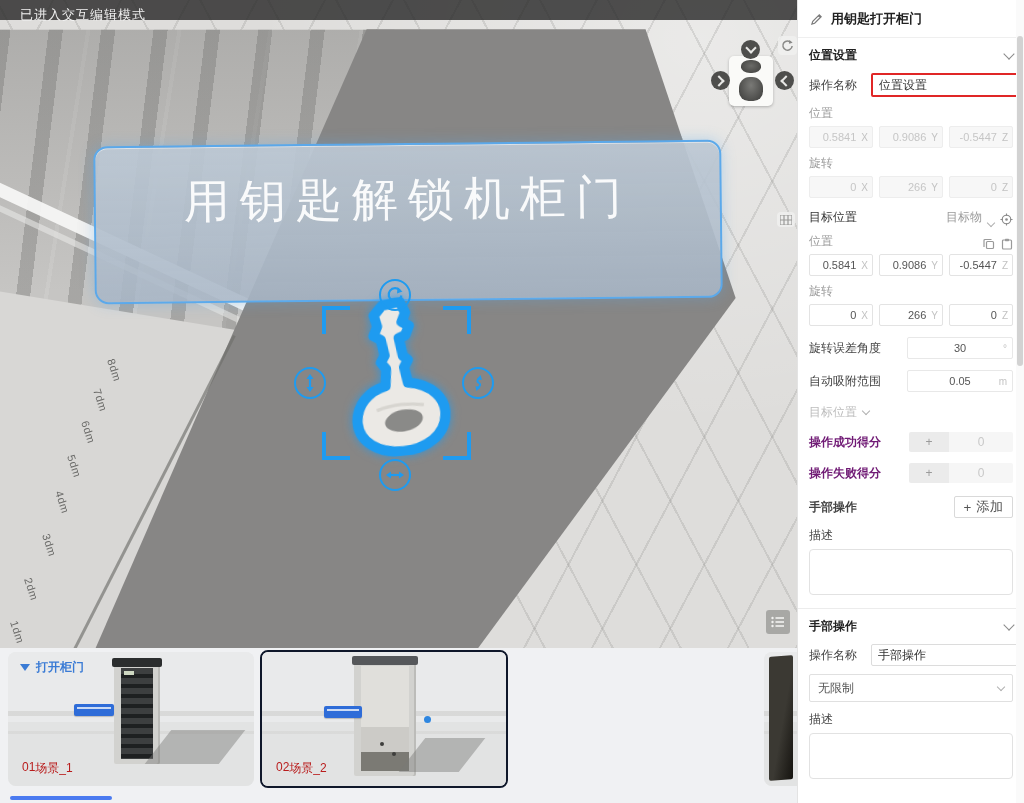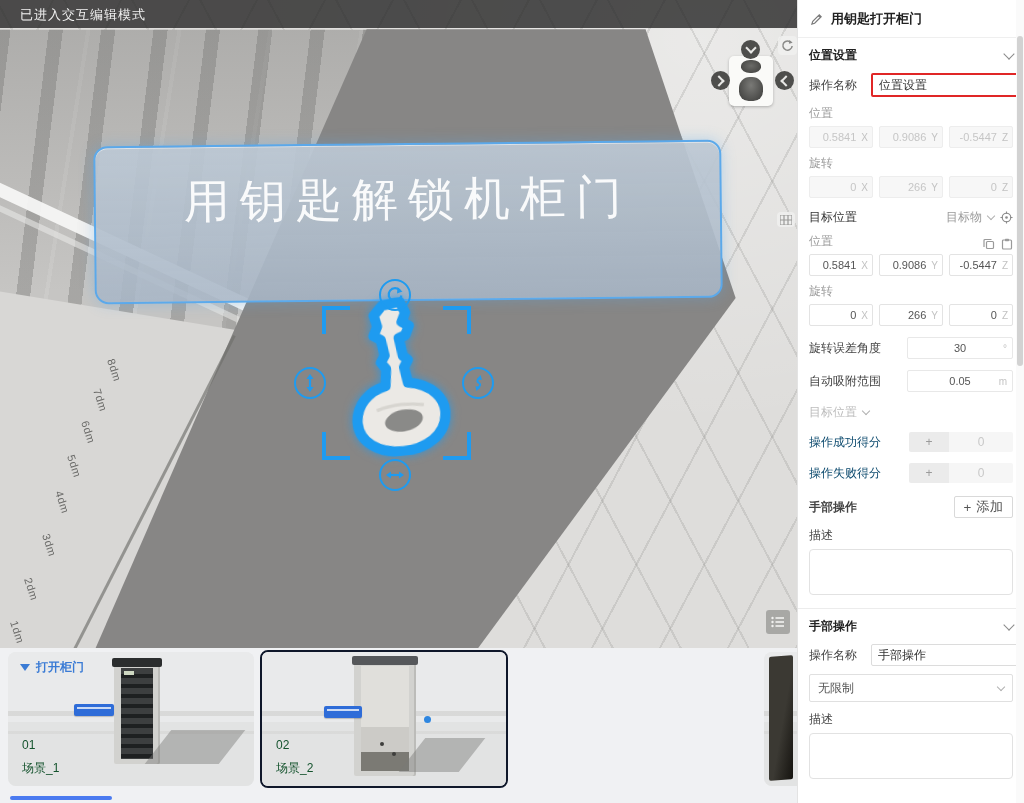--- a/index.html
+++ b/index.html
@@ -27,21 +27,21 @@
     border-radius:3px;transform:rotate(25deg);transform-origin:left center;}
   .band2{position:absolute;left:-16px;top:198px;width:392px;height:6px;background:rgba(232,232,230,.6);
     transform:rotate(25deg);transform-origin:left center;}
   .vp-shadow{position:absolute;inset:0;
     clip-path:polygon(46% 4.5%,81% 4.5%,92.3% 46%,60% 100%,12% 100%,29% 52%);
     background:#878685;}
   .ruler-line{position:absolute;left:233px;top:335px;width:3px;height:352px;background:rgba(110,110,107,.65);
     transform:rotate(27deg);transform-origin:top left;}
   .rlabel{position:absolute;color:#6b6b69;font-size:11px;font-weight:500;transform:rotate(72deg);letter-spacing:.5px;}
 
-  .topbar{position:absolute;left:0;top:0;width:797px;height:28px;background:rgba(38,38,38,.80);
+  .topbar{position:absolute;left:0;top:0;width:797px;height:20px;background:rgba(38,38,38,.80);
     color:#f2f2f2;font-size:13px;line-height:30px;padding-left:20px;box-sizing:border-box;letter-spacing:1px;}
 
   .banner{position:absolute;left:94px;top:143px;width:628px;height:158px;box-sizing:border-box;
     border:2px solid rgba(86,168,236,.95);border-radius:14px;transform:rotate(-.6deg);
     background:linear-gradient(180deg, rgba(188,200,212,.93), rgba(168,182,198,.88));
     box-shadow:0 0 14px rgba(90,170,235,.35), inset 0 1px 0 rgba(255,255,255,.5);}
   .banner-text{margin-top:24px;text-align:center;font-size:46px;font-weight:300;
     color:rgba(255,255,255,.92);letter-spacing:10px;}
 
   
@@ -96,21 +96,21 @@
   .rack.light .r-top{background:#55575a;}
   .r-dot{position:absolute;width:4px;height:4px;border-radius:50%;background:#3e3e3c;}
   .r-shadow{position:absolute;background:rgba(122,122,119,.45);transform:skewX(-38deg);}
   .mlabel{position:absolute;background:#2e6cd8;border-radius:2px;box-shadow:0 1px 1px rgba(0,0,0,.2);}
   .mlabel::after{content:"";position:absolute;left:3px;right:3px;top:3px;height:2px;background:rgba(255,255,255,.75);}
   .bdot{position:absolute;width:7px;height:7px;border-radius:50%;background:#2e86e0;}
   .card-head{position:absolute;left:12px;top:7px;display:flex;align-items:center;gap:6px;
     color:#3a7bd5;font-size:12px;font-weight:bold;}
   .tri-down{width:0;height:0;border-left:5px solid transparent;border-right:5px solid transparent;
     border-top:7px solid #3a7bd5;}
-  .card-id{position:absolute;left:14px;bottom:9px;color:#14532d;font-size:12px;display:flex;gap:8px;flex-direction:column;}
+  .card-id{position:absolute;left:14px;bottom:9px;color:#b91c1c;font-size:12px;display:flex;gap:0;}
   .collapse{position:absolute;right:10px;top:6px;color:#3a7bd5;font-size:12px;font-weight:bold;}
   .door{position:absolute;left:5px;top:4px;width:24px;height:124px;border-radius:2px;
     background:linear-gradient(100deg,#3b3933 0 55%,#15130f);transform:skewY(-4deg);}
   .hscroll{position:absolute;left:10px;top:148px;width:102px;height:4px;background:#4a7af0;border-radius:2px;}
 
   
   .panel{position:absolute;left:797px;top:0;width:227px;height:803px;background:#fff;
     border-left:1px solid #e3e3e3;box-sizing:border-box;display:flex;flex-direction:column;
     font-size:12px;color:#333;}
   .pscroll{position:absolute;right:0;top:0;width:8px;height:803px;background:#fafafa;}
@@ -133,31 +133,31 @@
   .triplet{display:flex;gap:6px;}
   .coord{flex:1;display:flex;align-items:center;height:20px;border:1px solid #e3e3e3;border-radius:2px;
     background:#fff;padding:0 4px;min-width:0;}
   .coord input{border:none;outline:none;width:100%;min-width:0;text-align:right;font-size:11px;color:#555;
     background:transparent;font-family:inherit;}
   .coord .ax{color:#c2c2c2;font-size:10px;margin-left:3px;}
   .coord.dis{background:#f7f7f7;border-color:#ededed;}
   .coord.dis input{color:#c6c6c6;}
   .tgt-row{display:flex;justify-content:space-between;align-items:center;margin-top:11px;}
   .tgt-row .tl{color:#333;}
-  .tgt-right{display:flex;align-items:center;gap:6px;color:#9b9b9b;}
+  .tgt-right{display:flex;align-items:flex-end;gap:6px;color:#9b9b9b;}
   .pos-row{display:flex;justify-content:space-between;align-items:flex-end;margin:7px 0 4px;}
   .pos-row .icons{display:flex;gap:6px;}
   .num-row{display:flex;align-items:center;margin:11px 0 0;}
   .num-row .lbl2{flex:1;color:#444;}
   .numbox{position:relative;width:104px;height:20px;border:1px solid #e8e8e8;border-radius:2px;
     display:flex;align-items:center;justify-content:center;color:#555;font-size:11px;background:#fff;}
   .numbox .unit{position:absolute;right:5px;color:#c4c4c4;font-size:10px;}
   .gray-line{display:flex;align-items:center;gap:6px;color:#bcbcbc;margin:12px 0 0;}
   .score-row{display:flex;align-items:center;margin:11px 0 0;}
-  .score-row .lbl2{flex:1;color:#0c4a6e;font-weight:normal;}
+  .score-row .lbl2{flex:1;color:#701a75;font-weight:bold;}
   .score{display:flex;width:104px;height:20px;border-radius:2px;overflow:hidden;}
   .score .plus{width:40px;background:#ebebeb;color:#9a9a9a;display:flex;align-items:center;justify-content:center;}
   .score .zero{flex:1;background:#f6f6f6;color:#c8c8c8;display:flex;align-items:center;justify-content:center;}
   .offset-row{display:flex;justify-content:space-between;align-items:center;margin:13px 0 4px;}
   .offset-row .lbl2{color:#444;font-weight:bold;}
   .addbtn{display:flex;align-items:center;gap:5px;height:22px;padding:0 9px;border:1px solid #d9d9d9;
     border-radius:2px;background:#fff;color:#555;}
   .desc-lbl{color:#444;margin:9px 0 5px;}
   .pta{width:100%;height:46px;border:1px solid #e2e2e2;border-radius:4px;resize:none;box-sizing:border-box;
     font-family:inherit;}

